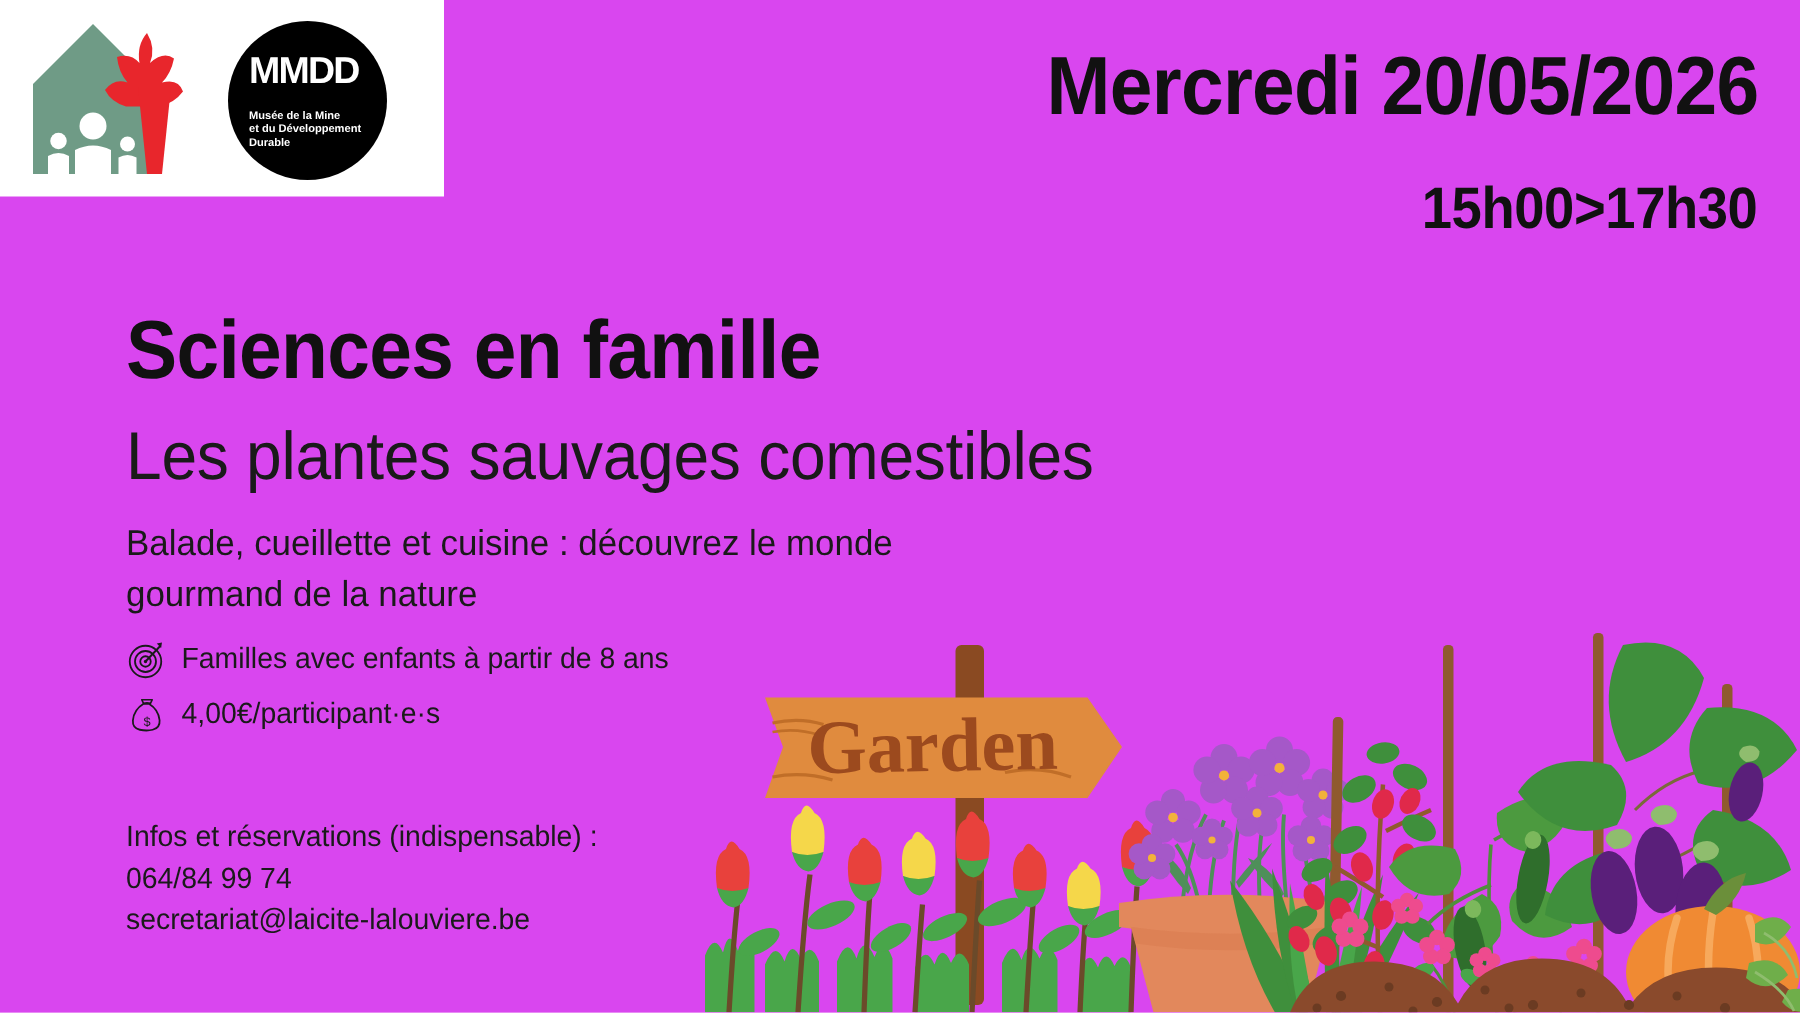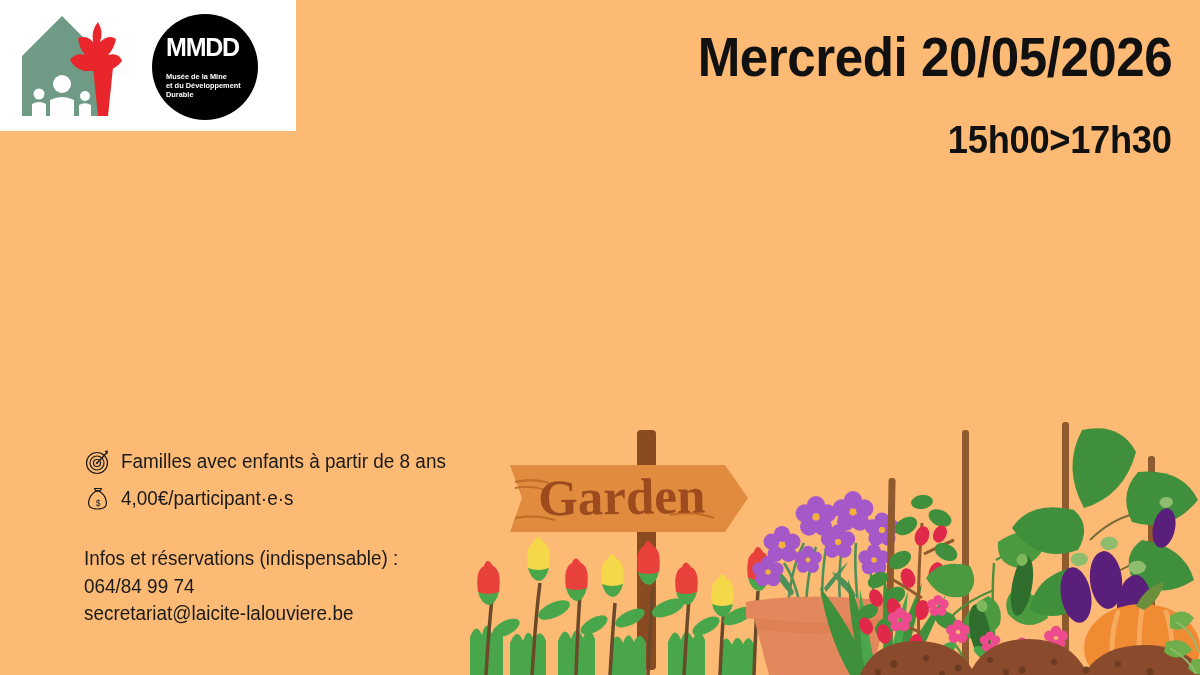--- a/index.html
+++ b/index.html
@@ -9,21 +9,21 @@
   body {
     width: 1200px;
     height: 675px;
     overflow: hidden;
     font-family: "Liberation Sans", sans-serif;
   }
   #poster {
     position: relative;
     width: 1200px;
     height: 675px;
-    background: #fdba74;
+    background: #d946ef;
     overflow: hidden;
   }
 
   
   #logo-block {
     position: absolute;
     left: 0;
     top: 0;
     width: 296px;
     height: 131px;
@@ -141,21 +141,21 @@
     margin-top: 18px;
     max-width: 625px;
     transform: scaleX(0.97);
     transform-origin: left center;
   }
 
   
   #info-rows {
     position: absolute;
     left: 84px;
-    top: 448px;
+    top: 426px;
   }
   .info-row {
     display: flex;
     align-items: center;
     margin-bottom: 9px;
     height: 28px;
   }
   .info-icon {
     width: 28px;
     height: 28px;
@@ -226,20 +226,25 @@
       <div id="mmdd-main">MMDD</div>
       <div id="mmdd-sub">Musée de la Mine
 et du Développement
 Durable</div>
     </div>
   </div>
 
   <div id="date-line">Mercredi 20/05/2026</div>
   <div id="time-line">15h00&gt;17h30</div>
 
+  <div id="text-col">
+    <div id="main-title">Sciences en famille</div>
+    <div id="sub-title">Les plantes sauvages comestibles</div>
+    <div id="description">Balade, cueillette et cuisine : découvrez le monde gourmand de la nature</div>
+  </div>
 
   <div id="info-rows">
 
     <div class="info-row">
       <span class="info-icon">
         <svg width="26" height="26" viewBox="0 0 26 26" xmlns="http://www.w3.org/2000/svg">
           <circle cx="12" cy="14" r="10.5" fill="none" stroke="#1a1a1a" stroke-width="1.2"></circle>
           <circle cx="12" cy="14" r="7" fill="none" stroke="#1a1a1a" stroke-width="1.2"></circle>
           <circle cx="12" cy="14" r="3.5" fill="none" stroke="#1a1a1a" stroke-width="1.2"></circle>
           <circle cx="12" cy="14" r="1.1" fill="#1a1a1a"></circle>

